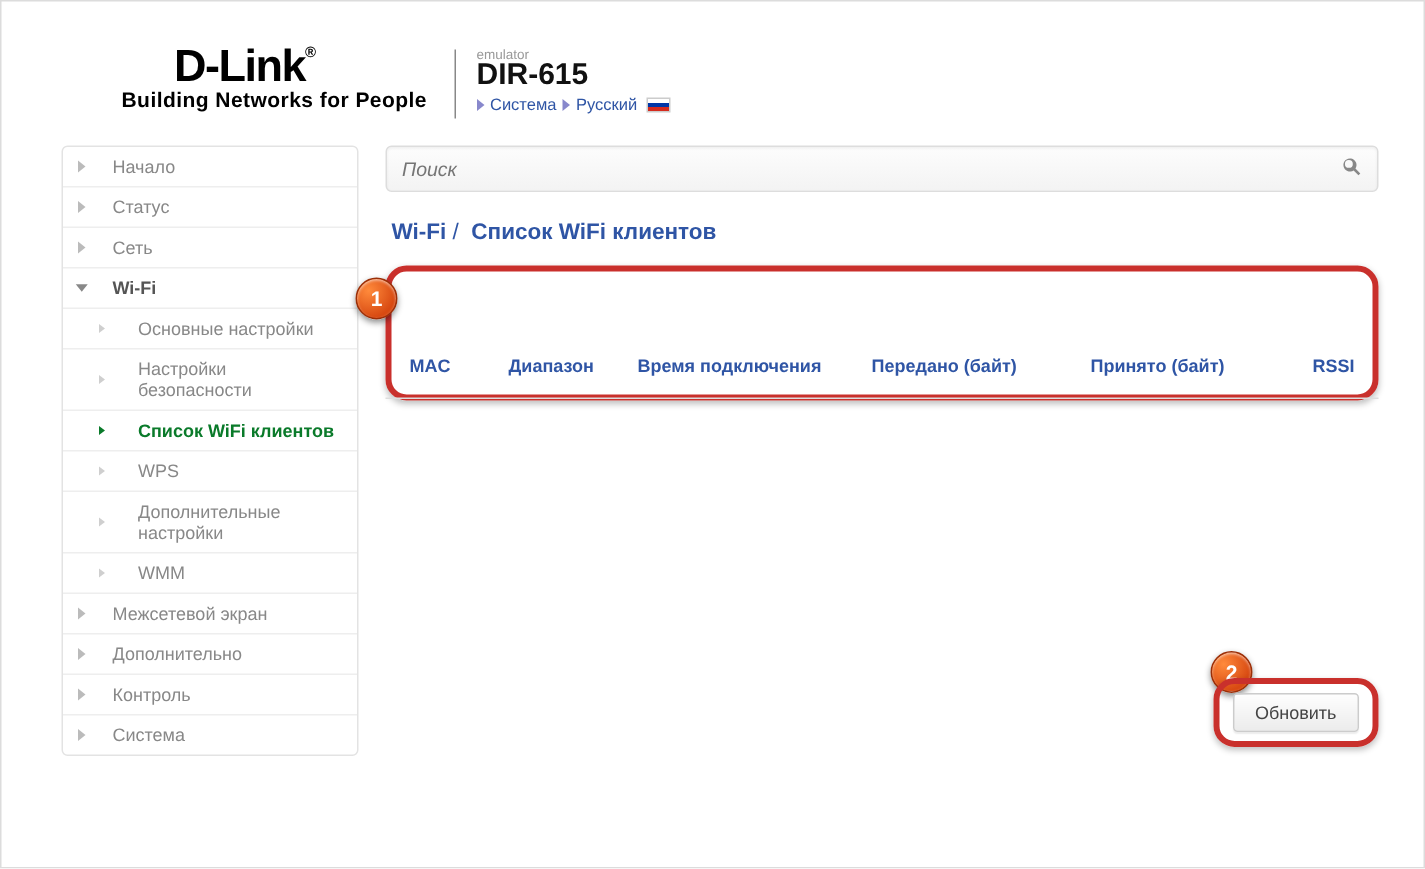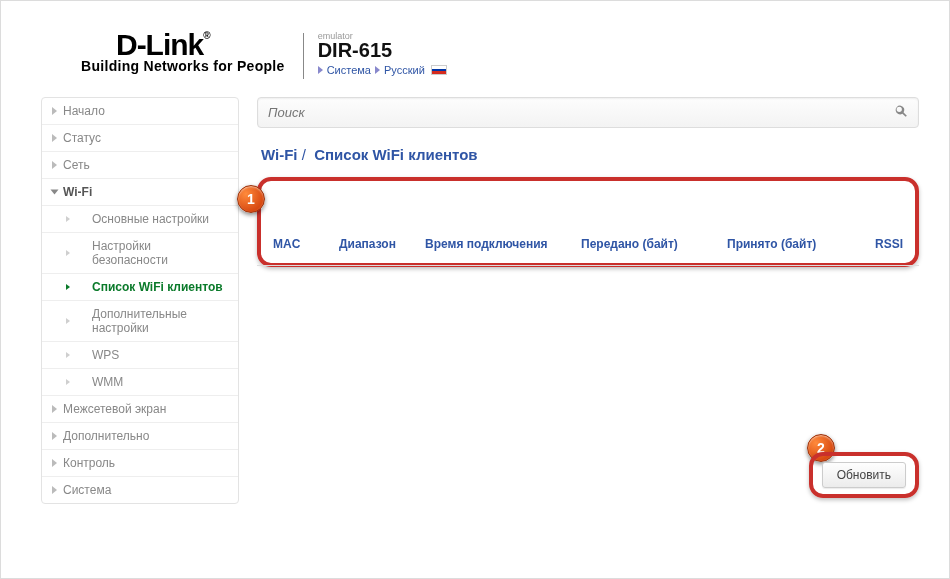--- a/index.html
+++ b/index.html
@@ -31,21 +31,21 @@
   .model-name { font-family: Arial, sans-serif; font-size: 20px; font-weight: bold; color:#111; }
   .crumbs { display:flex; gap:4px; align-items:center; margin-top:2px; }
   .crumb-chev { width:0; height:0; border-top:4px solid transparent; border-bottom:4px solid transparent; border-left:5px solid #88c; display:inline-block; }
   .crumb-link { color:#2f55a5; font-size:11px; cursor:pointer; }
   .flag-ru { width:16px; height:10px; display:inline-block; background: linear-gradient(to bottom, #fff 0 33%, #0036a7 33% 66%, #d52b1e 66% 100%); margin-left:2px; border:1px solid #ccc; }
 
   
   .columns { display:flex; gap:18px; }
   .sidebar { width: 230px; border:1px solid #e3e3e3; border-radius:4px; background:#fff; }
   .nav-item {
-    display:flex; align-items:center; gap:6px;
+    display:flex; align-items:center; gap:18px;
     padding:6px 10px; border-top:1px solid #eee;
     cursor:pointer; color:#888; font-size:12px;
   }
   .nav-item:first-child { border-top:none; }
   .nav-item .bul { width:0; height:0; border-top:4px solid transparent; border-bottom:4px solid transparent; border-left:5px solid #bbb; }
   .nav-item.expanded { font-weight:bold; color:#555; }
   .nav-item.expanded .bul { transform: rotate(90deg); border-left-color:#888; }
   .nav-sub {
     display:flex; align-items:center; gap:22px;
     padding:6px 10px 6px 24px; border-top:1px solid #eee;
@@ -155,25 +155,25 @@
         <div class="nav-sub">
           <span class="bul2"></span>
           <span>Настройки безопасности</span>
         </div>
         <div class="nav-sub active">
           <span class="bul2"></span>
           <span>Список WiFi клиентов</span>
         </div>
         <div class="nav-sub">
           <span class="bul2"></span>
+          <span>WPS</span>
+        </div>
+        <div class="nav-sub">
+          <span class="bul2"></span>
           <span>Дополнительные настройки</span>
-        </div>
-        <div class="nav-sub">
-          <span class="bul2"></span>
-          <span>WPS</span>
         </div>
         <div class="nav-sub">
           <span class="bul2"></span>
           <span>WMM</span>
         </div>
       <div class="nav-item">
           <span class="bul"></span>
           <span>Межсетевой экран</span>
         </div>
       <div class="nav-item">

